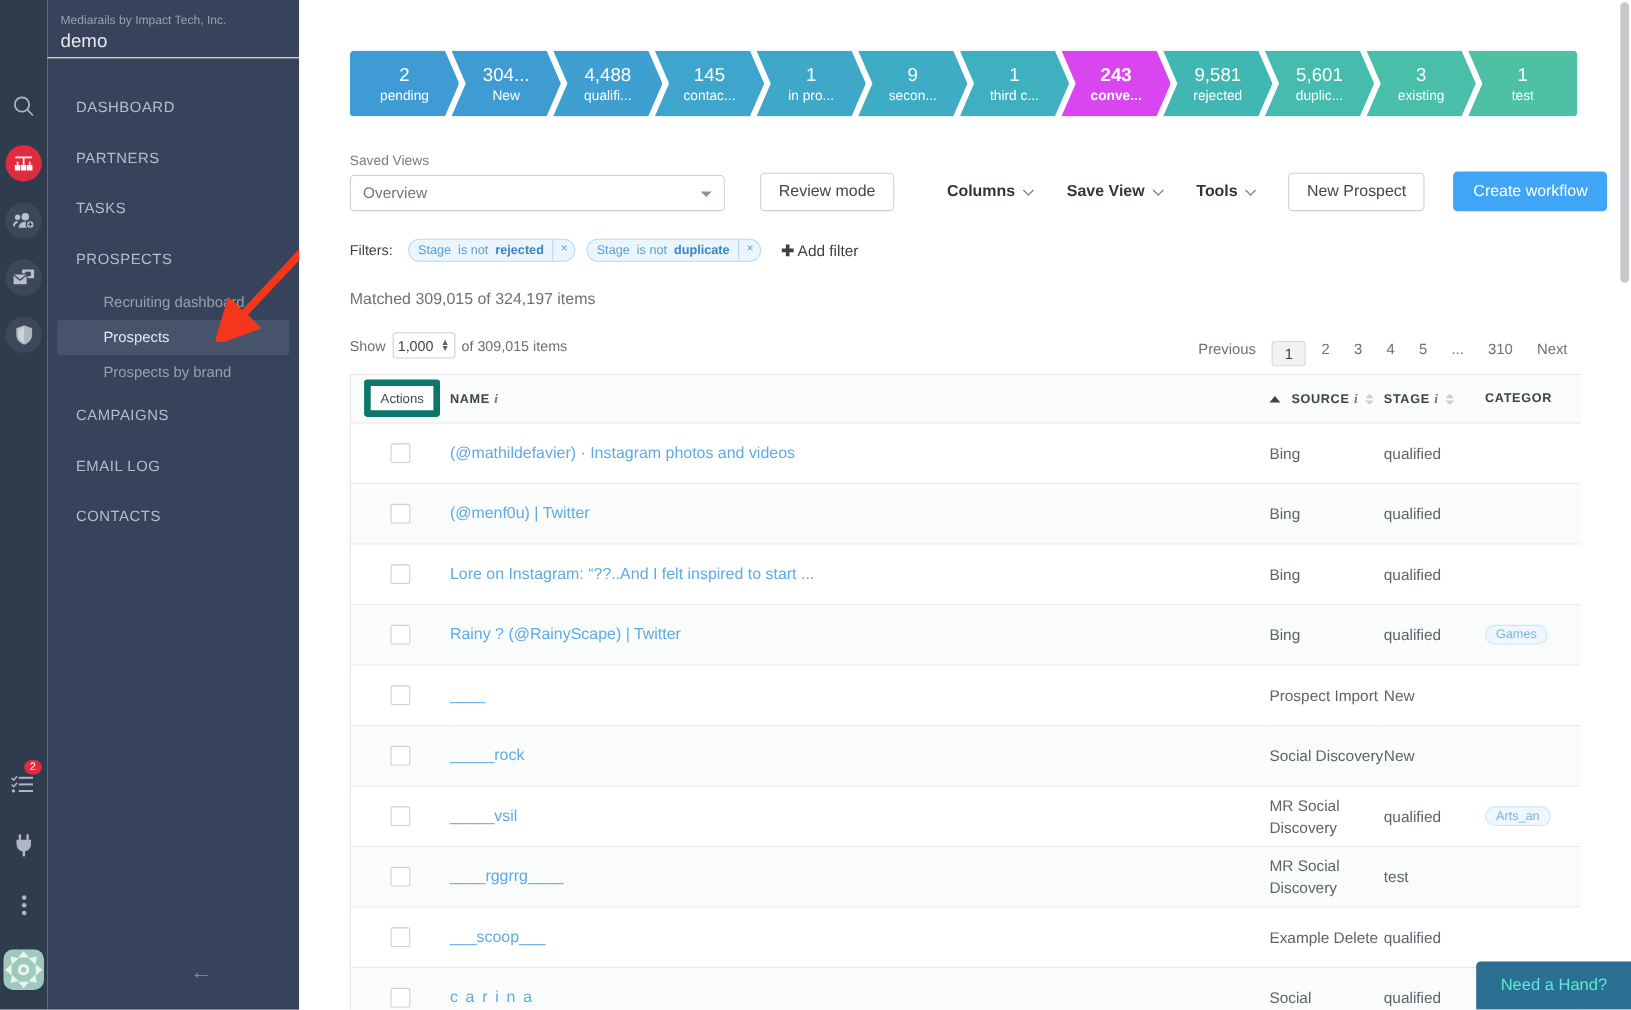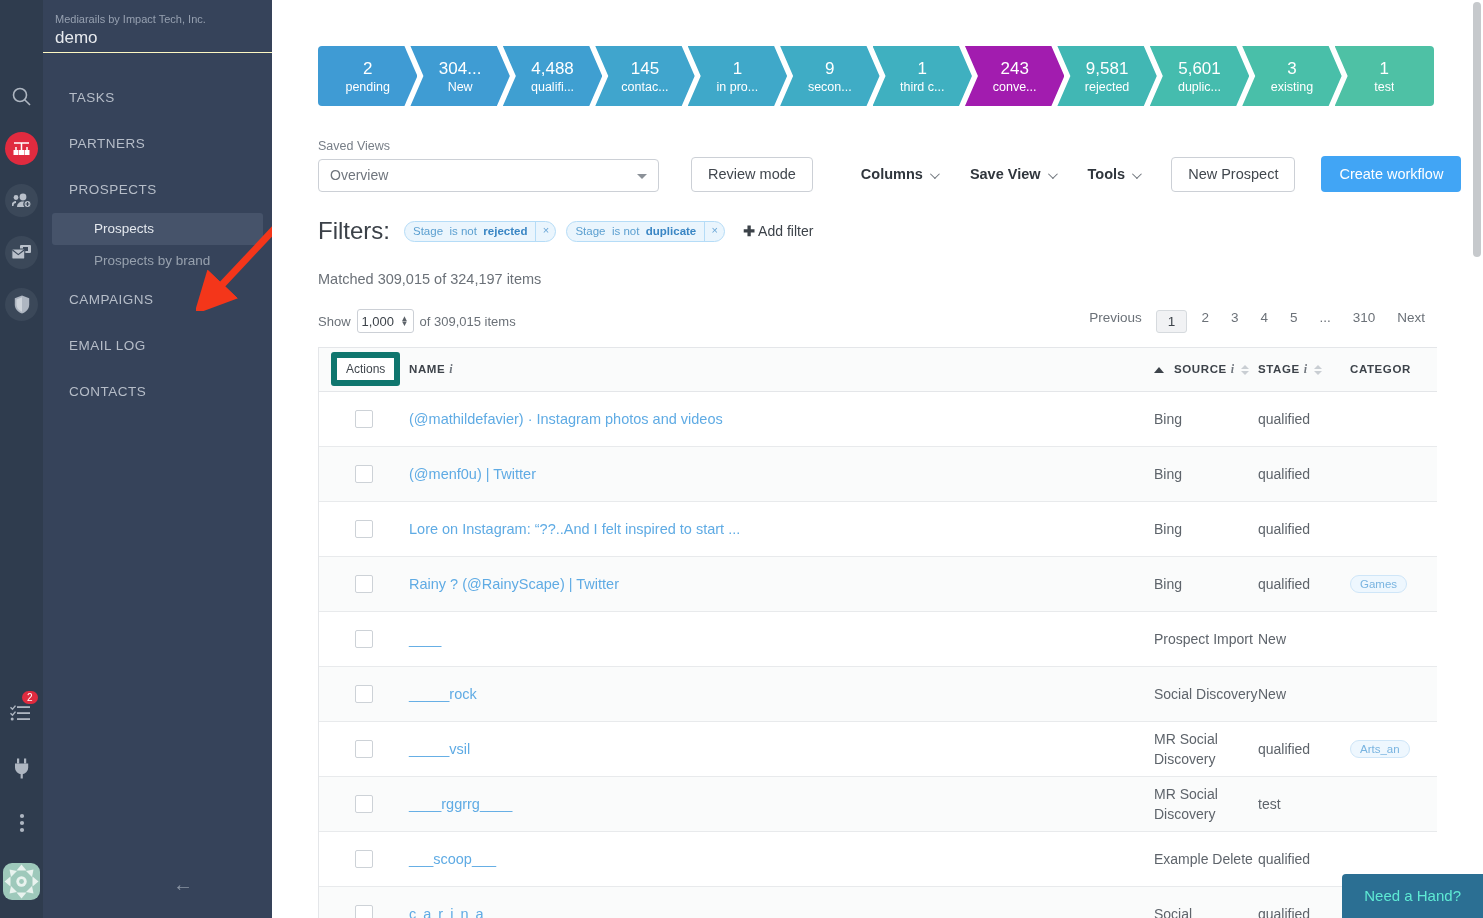--- a/index.html
+++ b/index.html
@@ -128,21 +128,21 @@
     transform: rotate(45deg) translateY(-2px);
   }
   .btn-primary {
     height: 36px; border: none; border-radius: 4px;
     background: #41a5f5; color: #fff; font-size: 14.5px;
     padding: 0 18px; line-height: 36px; cursor: pointer; white-space: nowrap;
   }
 
   
   .filters-row { display: flex; align-items: center; margin-top: 25px; }
-  .filters-label { font-size: 24px; color: #3b4148; margin-right: 14px; }
+  .filters-label { font-size: 13px; color: #3b4148; margin-right: 14px; }
   .chip {
     display: flex; align-items: center;
     border: 1px solid #b5dcf7; border-radius: 11px;
     background: #eaf5fd; height: 21px; margin-right: 10px;
     font-size: 11.5px; color: #5b9fd0; overflow: hidden;
   }
   .chip .c-txt { padding: 0 8px; white-space: nowrap; }
   .chip .c-txt b { color: #3a86c4; }
   .chip .c-x {
     border-left: 1px solid #b5dcf7; width: 20px; text-align: center;
@@ -333,23 +333,25 @@
       </svg>
     </div>
   </div>
 
   <div class="sidebar">
     <div class="brand">
       <div class="brand-sub">Mediarails by Impact Tech, Inc.</div>
       <div class="brand-title">demo</div>
     </div>
     <div class="nav">
+      <div class="nav-item">DASHBOARD</div>
+      <div class="nav-item">PARTNERS</div>
       <div class="nav-item">TASKS</div>
-      <div class="nav-item">PARTNERS</div>
       <div class="nav-item">PROSPECTS</div>
+      <div class="nav-sub">Recruiting dashboard</div>
       <div class="nav-sub active">Prospects</div>
       <div class="nav-sub">Prospects by brand</div>
       <div class="nav-item">CAMPAIGNS</div>
       <div class="nav-item">EMAIL LOG</div>
       <div class="nav-item">CONTACTS</div>
     </div>
     <div class="collapse-arrow">←</div>
   </div>
 
   <svg class="anno-arrow" width="90" height="95" viewBox="0 0 90 95">
@@ -386,21 +388,21 @@
           <div class="lbl">in pro...</div>
           </div>
         <div class="chev" style="background: rgb(63, 172, 197);">
           <div class="num">9</div>
           <div class="lbl">secon...</div>
           </div>
         <div class="chev" style="background: rgb(63, 176, 192);">
           <div class="num">1</div>
           <div class="lbl">third c...</div>
           </div>
-        <div class="chev" style="background: #a21caf;">
+        <div class="chev" style="background: #d946ef; font-weight: bold;">
           <div class="num">243</div>
           <div class="lbl">conve...</div>
           </div>
         <div class="chev" style="background: rgb(65, 183, 180);">
           <div class="num">9,581</div>
           <div class="lbl">rejected</div>
           </div>
         <div class="chev" style="background: rgb(69, 188, 174);">
           <div class="num">5,601</div>
           <div class="lbl">duplic...</div>

